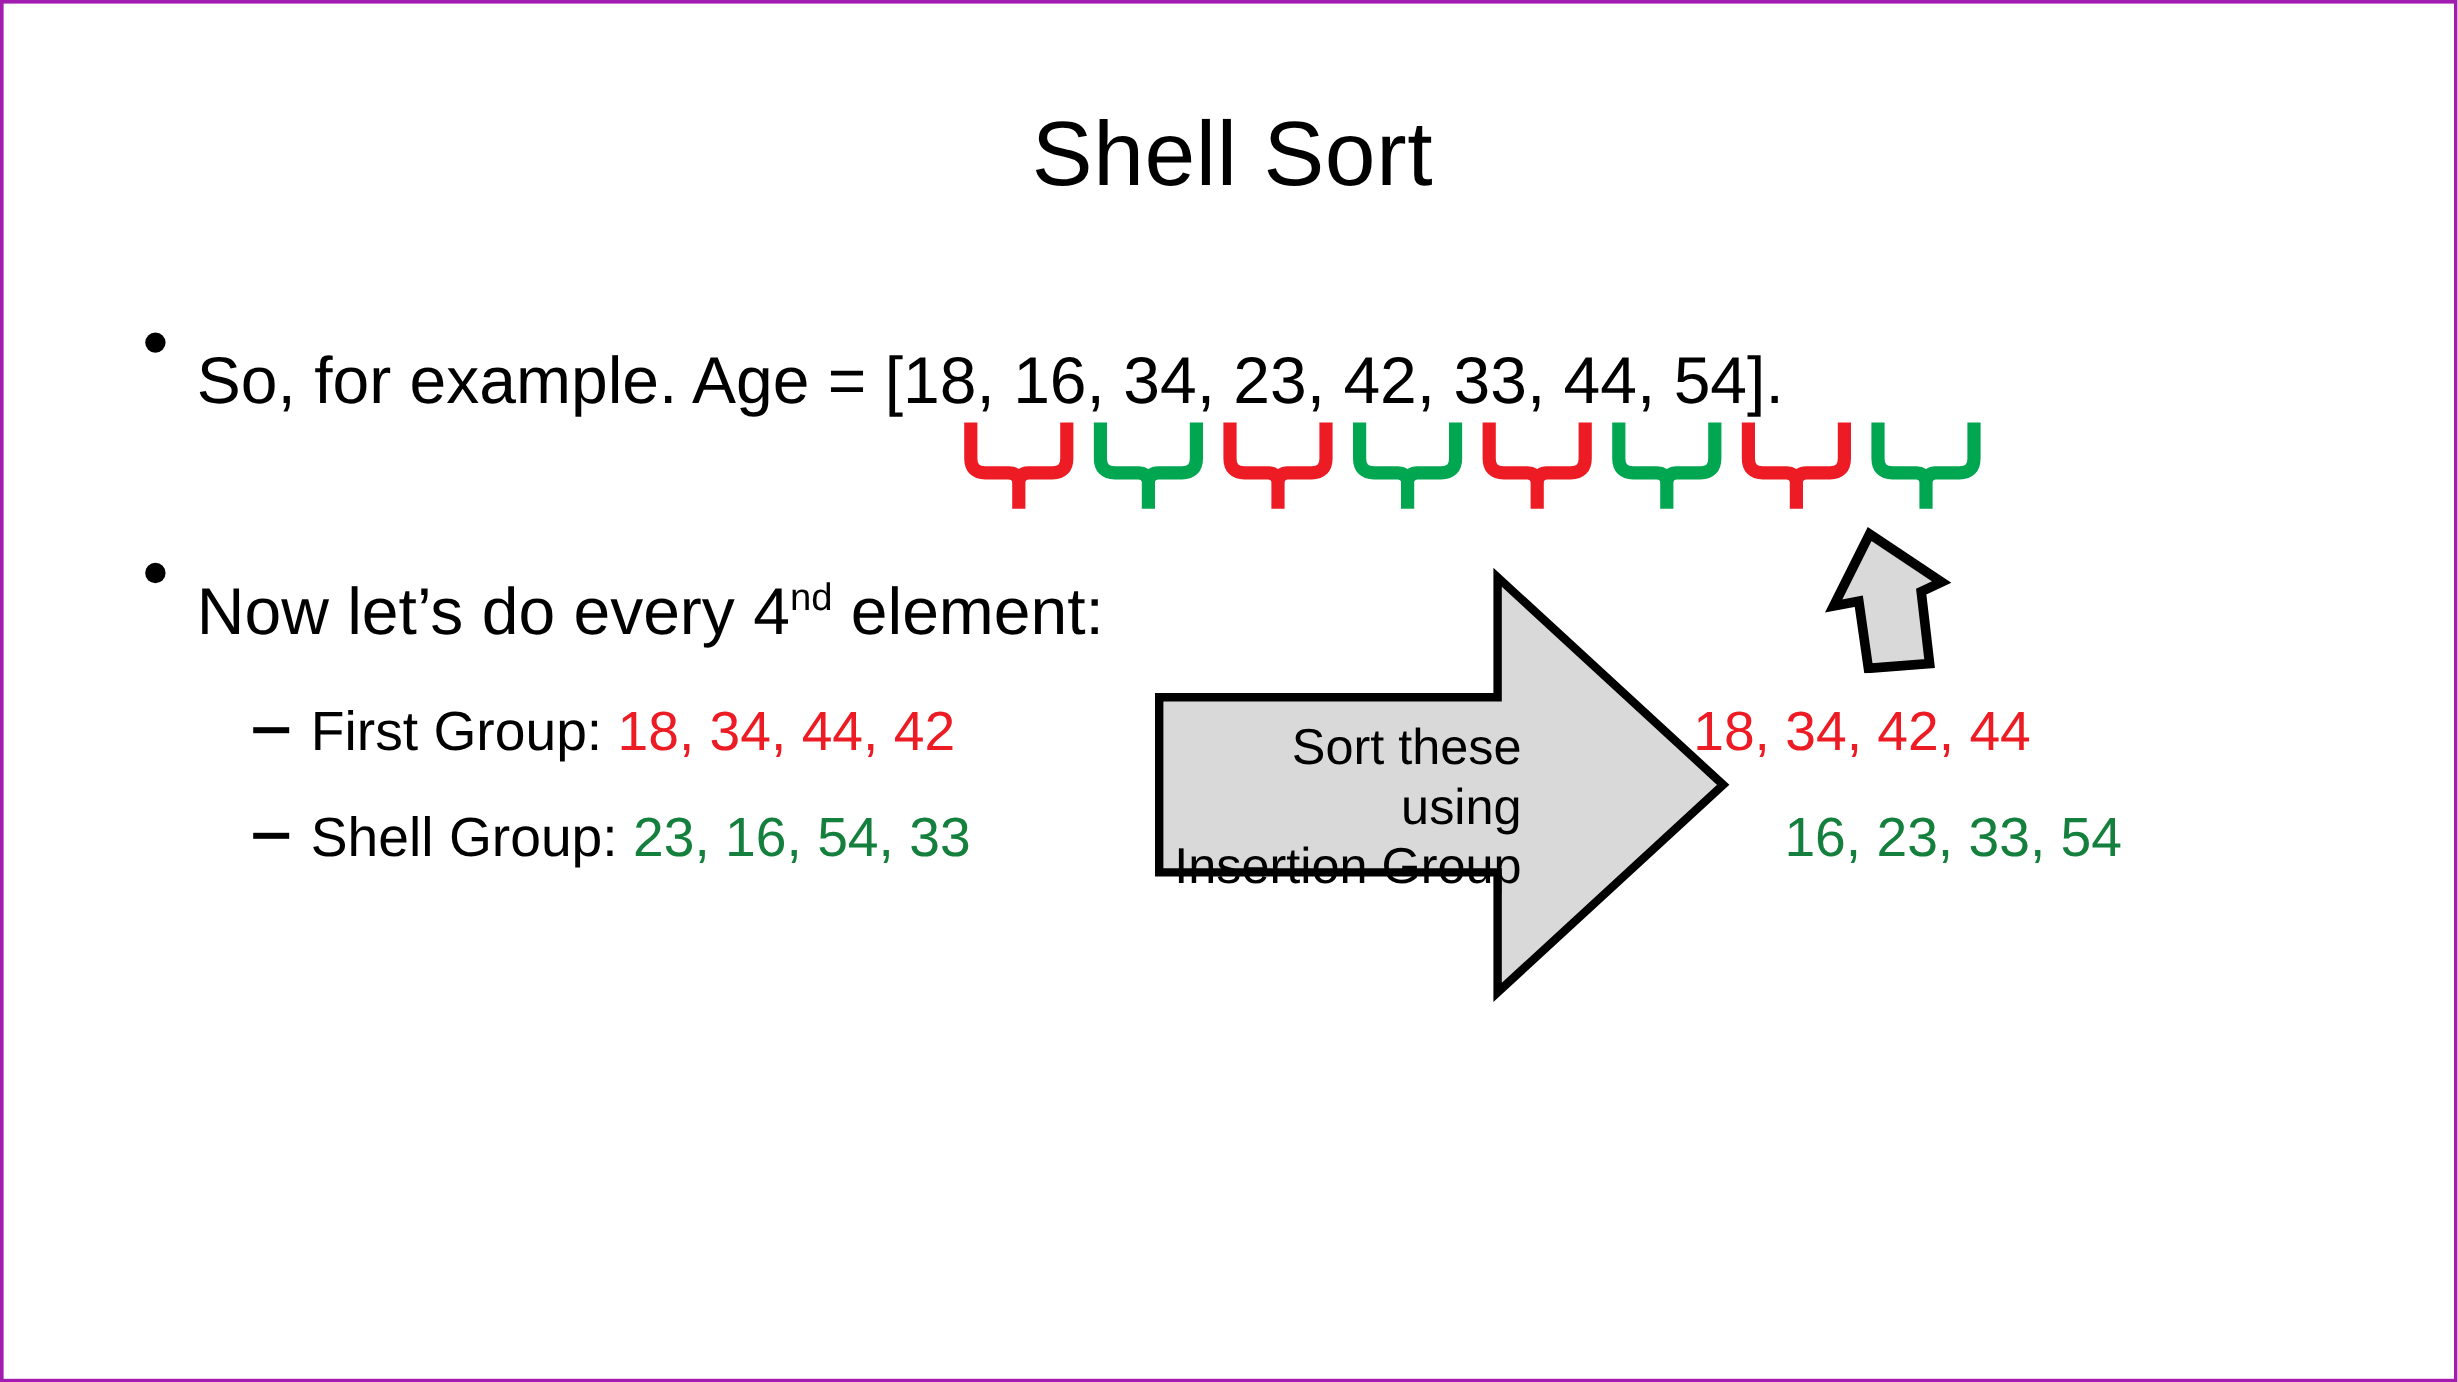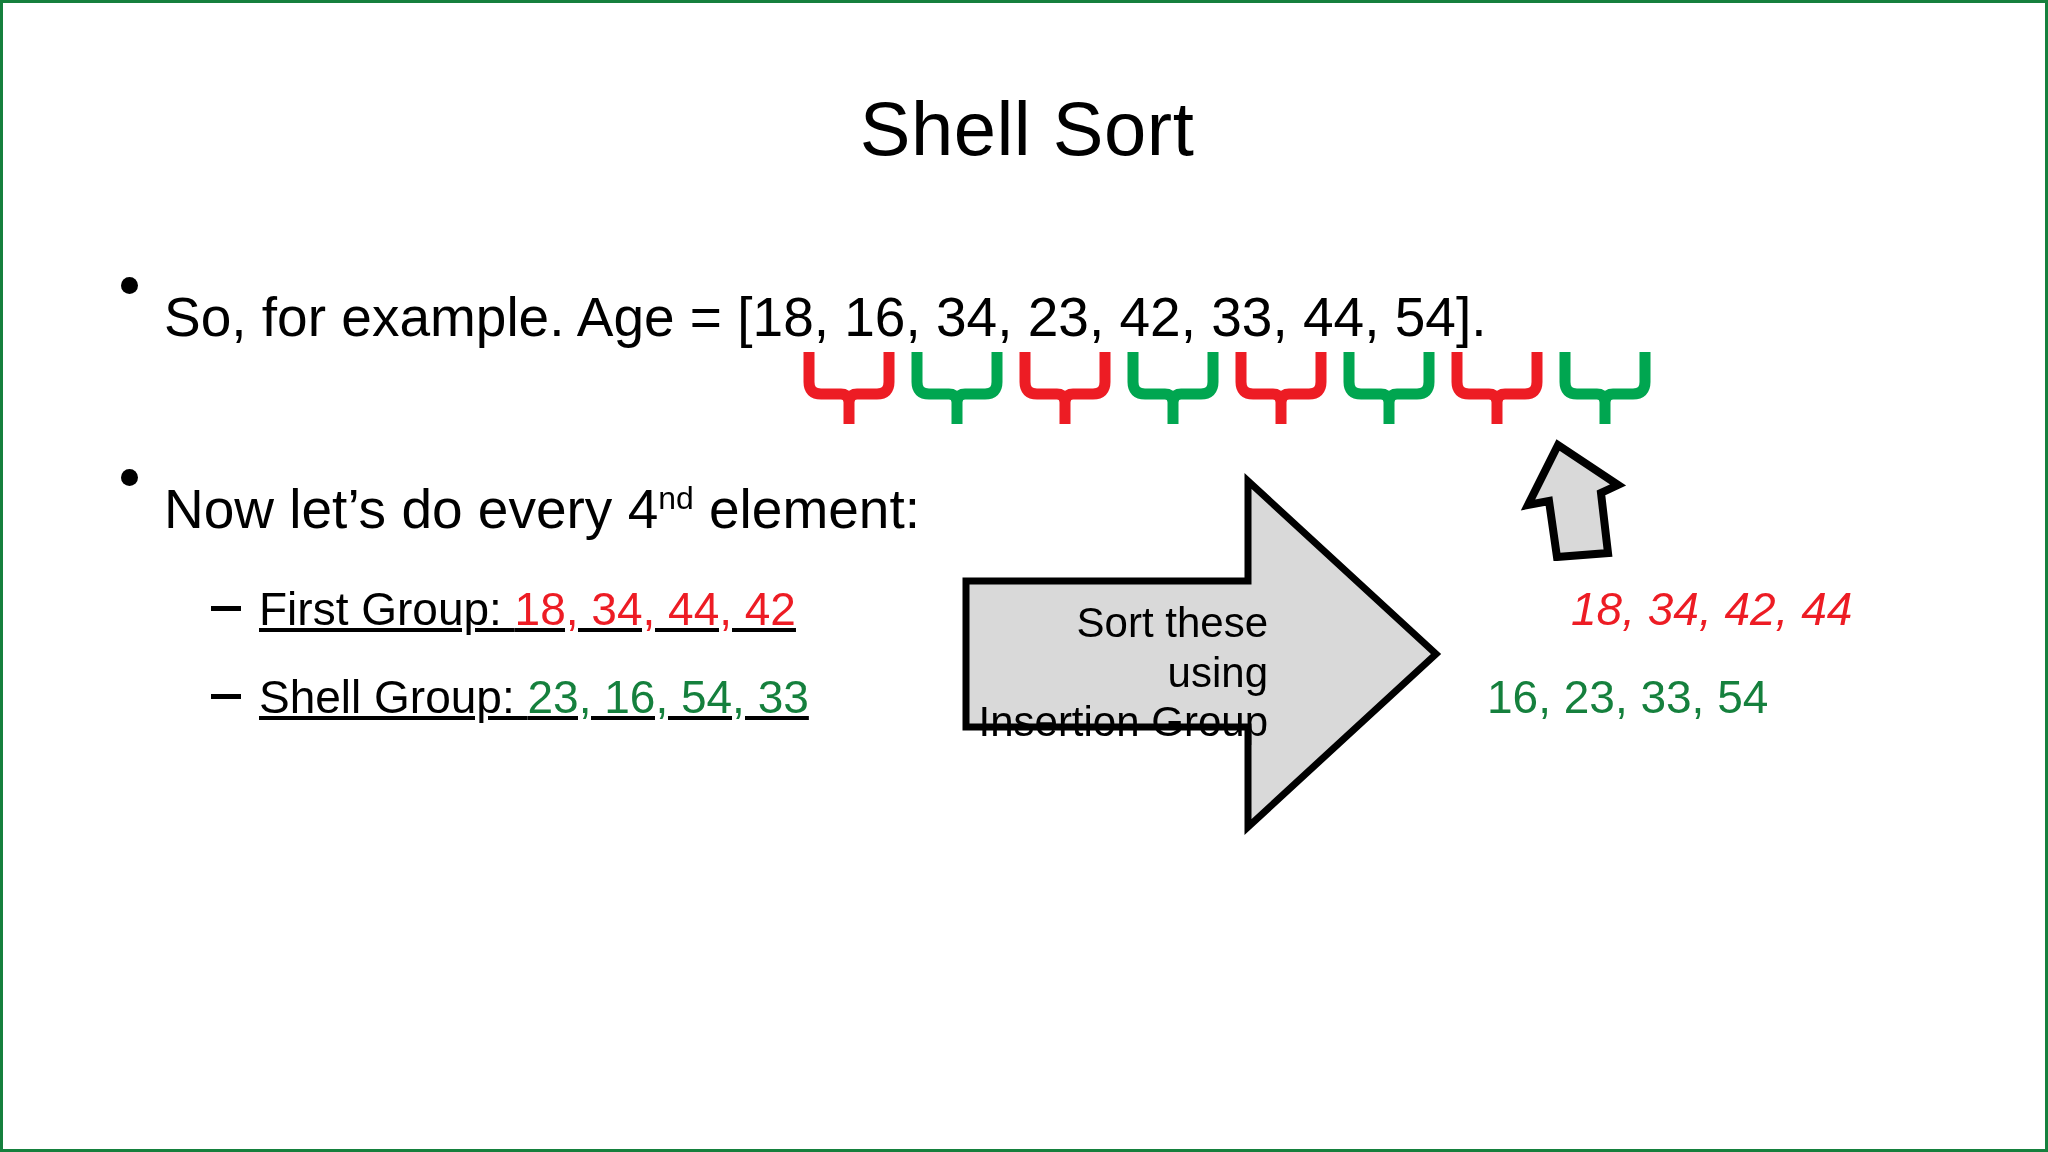--- a/index.html
+++ b/index.html
@@ -9,21 +9,21 @@
   }
   body {
     font-family: "Liberation Sans", sans-serif;
   }
   .slide {
     position: relative;
     width: 2048px;
     height: 1152px;
     background: #ffffff;
     box-sizing: border-box;
-    border: 3px solid #15803d;
+    border: 3px solid #a21caf;
     overflow: hidden;
   }
 
   
   .title {
     position: absolute;
     left: 0;
     top: 88px;
     width: 2048px;
     text-align: center;
@@ -66,21 +66,20 @@
   #bullet1 { left: 118px; top: 286px; }
   #bullet2 { left: 118px; top: 478px; }
 
   
   .sub-row {
     position: absolute;
     display: flex;
     align-items: baseline;
     color: #000000;
     white-space: nowrap;
-    text-decoration: underline;
   }
   .sub-dash {
     display: inline-block;
     width: 30px;
     height: 5px;
     background: #000000;
     margin-right: 18px;
     position: relative;
     top: -14px;
     flex: 0 0 auto;
@@ -95,21 +94,21 @@
   .val-red   { color: #ED1C24; }
   .val-olive { color: #15803d; text-align: center; }
 
   
   .result {
     position: absolute;
     font-size: 46px;
     line-height: 1.05;
     white-space: nowrap;
   }
-  #result1 { left: 1568px; top: 582px; font-style: italic; }
+  #result1 { left: 1408px; top: 582px; }
   #result2 { left: 1484px; top: 670px; }
 
   
   .brackets {
     position: absolute;
     left: 800px;
     top: 345px;
     width: 860px;
     height: 80px;
   }

